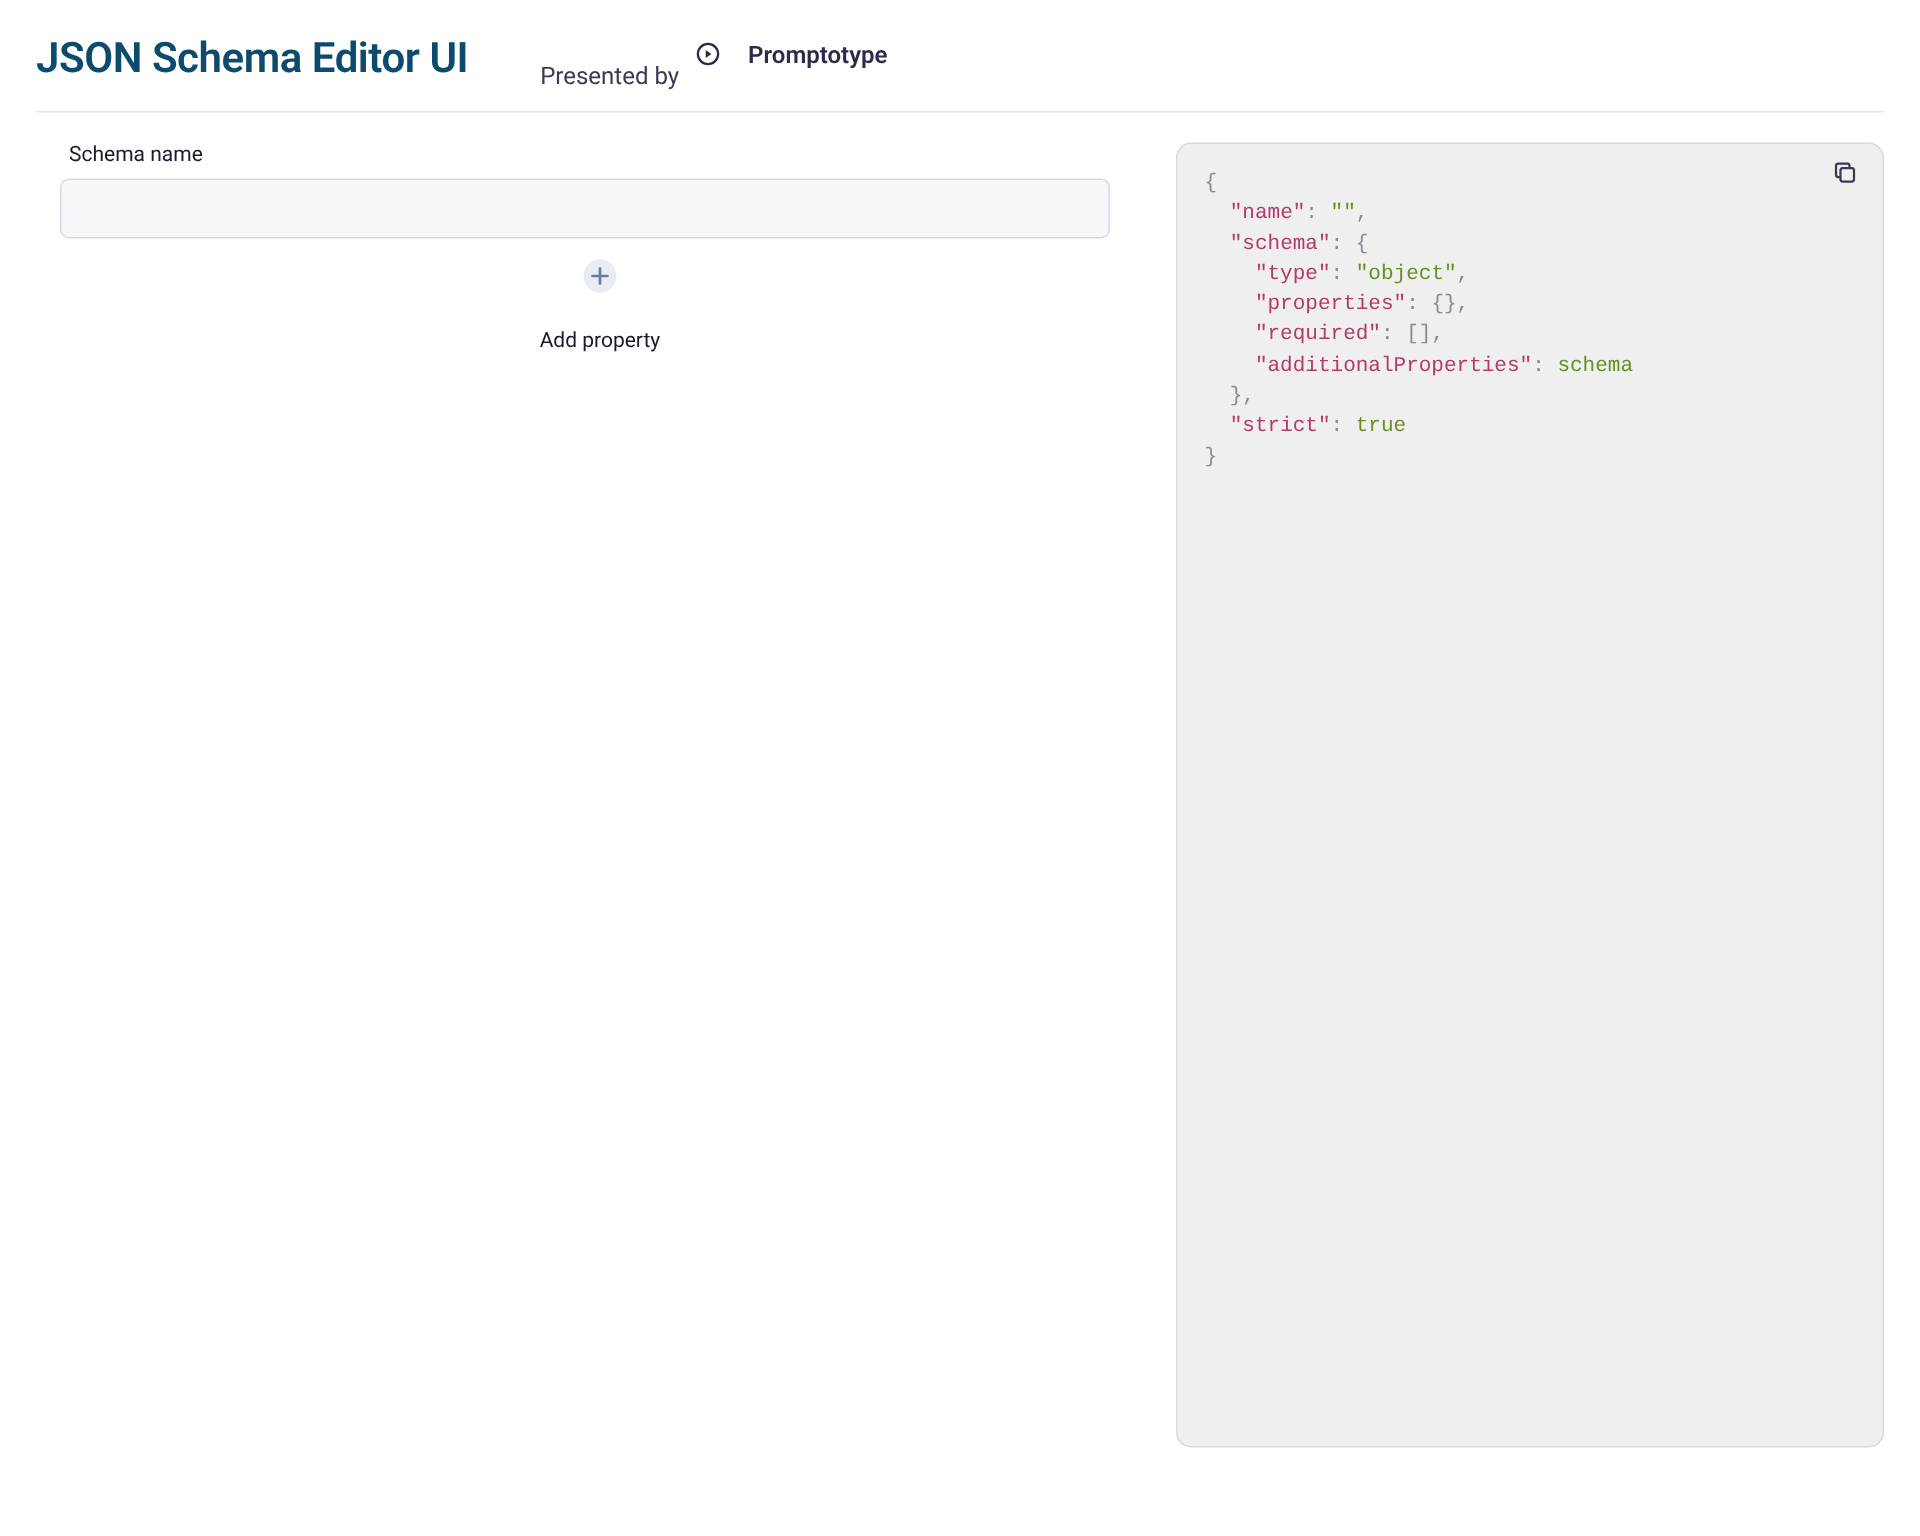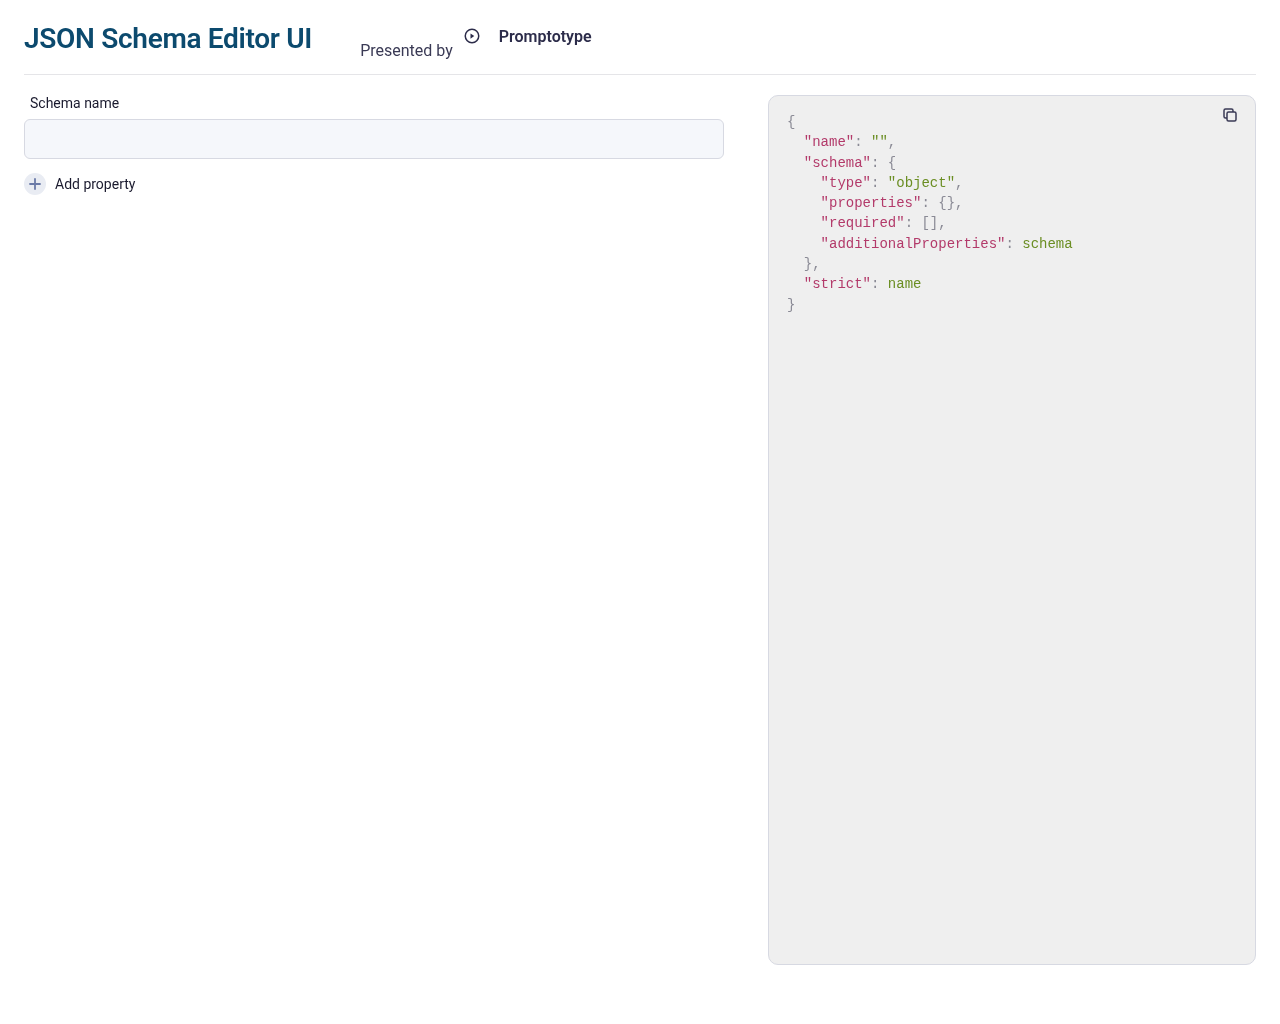--- a/index.html
+++ b/index.html
@@ -49,21 +49,21 @@
       gap: 18px;
     }
     .logo-name {
       font-weight: 600;
       font-size: 16px;
       color: #2c2c4a;
     }
     .main {
       display: flex;
       gap: 24px;
-      padding: 20px 24px 24px 24px;
+      padding: 20px 24px 24px 40px;
     }
     .left-col {
       flex: 0 0 720px;
       max-width: 720px;
     }
     .field-label {
       font-size: 14px;
       color: #1a1a2e;
       margin-bottom: 8px;
       margin-left: 6px;
@@ -75,23 +75,24 @@
       border: 1px solid #d7d9e2;
       border-radius: 6px;
       padding: 0 12px;
       font-size: 14px;
       color: #1a1a2e;
       margin-left: 0;
     }
     .add-row {
       display: flex;
       align-items: center;
-      gap: 9px;
+      gap: 24px;
       margin-top: 14px;
       cursor: pointer;
+      flex-direction: column;
     }
     .add-icon {
       width: 22px;
       height: 22px;
       border-radius: 50%;
       background: #e9ecf3;
       display: flex;
       align-items: center;
       justify-content: center;
     }
@@ -175,17 +176,17 @@
         </svg>
       </div>
 <pre><span class="tok-brace">{</span>
   <span class="tok-key">"name"</span><span class="tok-punct">: </span><span class="tok-str">""</span><span class="tok-punct">,</span>
   <span class="tok-key">"schema"</span><span class="tok-punct">: </span><span class="tok-brace">{</span>
     <span class="tok-key">"type"</span><span class="tok-punct">: </span><span class="tok-str">"object"</span><span class="tok-punct">,</span>
     <span class="tok-key">"properties"</span><span class="tok-punct">: </span><span class="tok-brace">{}</span><span class="tok-punct">,</span>
     <span class="tok-key">"required"</span><span class="tok-punct">: </span><span class="tok-brace">[]</span><span class="tok-punct">,</span>
     <span class="tok-key">"additionalProperties"</span><span class="tok-punct">: </span><span class="tok-bool">schema</span>
   <span class="tok-brace">}</span><span class="tok-punct">,</span>
-  <span class="tok-key">"strict"</span><span class="tok-punct">: </span><span class="tok-bool">name</span>
+  <span class="tok-key">"strict"</span><span class="tok-punct">: </span><span class="tok-bool">true</span>
 <span class="tok-brace">}</span></pre>
     </div>
   </div>
 </div>
 
 </body></html>

